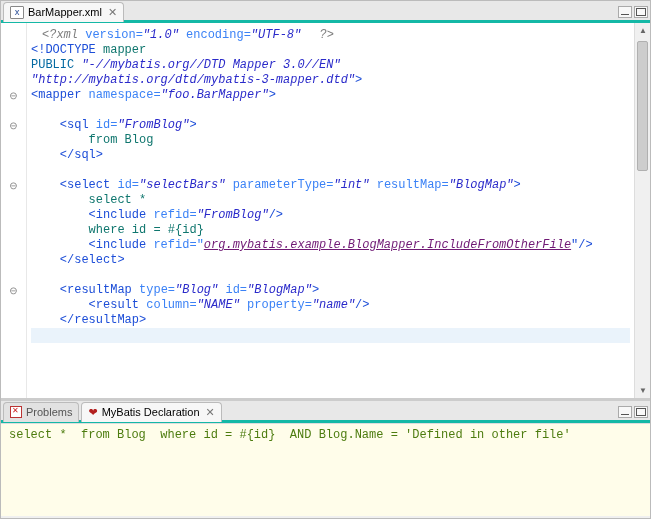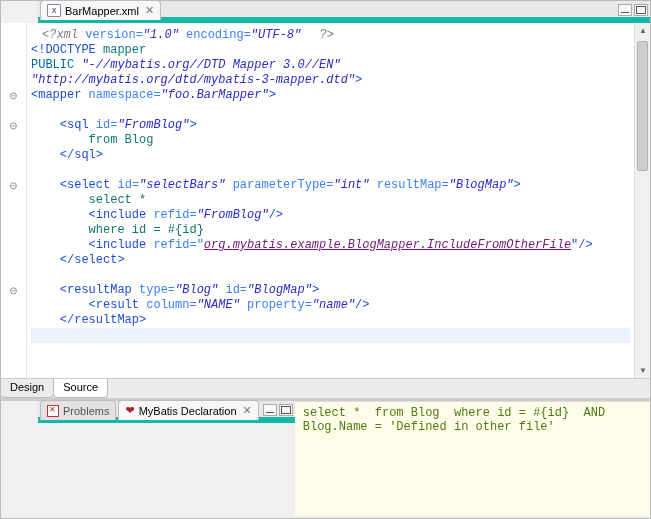--- a/index.html
+++ b/index.html
@@ -16,25 +16,24 @@
   .top-pane {
     display: flex;
     flex-direction: column;
     border-bottom: 3px solid #ccc;
     height: 400px;
   }
   .tab-bar {
     display: flex;
     align-items: center;
     background: #e8e8e8;
-    border-bottom: 6px solid #14b8a6;
+    border-bottom: 3px solid #14b8a6;
     padding: 2px 2px 0 2px;
     height: 22px;
     gap: 0;
-    margin-left: 37px;
   }
   .tab {
     display: inline-flex;
     align-items: center;
     padding: 2px 6px;
     background: #f7f7f7;
     border: 1px solid #bbb;
     border-bottom: none;
     border-radius: 4px 4px 0 0;
     margin-right: 2px;
@@ -137,21 +136,21 @@
     border-top: none;
     background: #ececec;
     border-radius: 0 0 4px 4px;
     margin-left: -1px;
   }
   .bottom-tabs .btab.active {
     background: #fff;
   }
   .lower-pane {
     display: flex;
-    flex-direction: row;
+    flex-direction: column;
     height: 115px;
   }
   .problems-icon {
     display: inline-block;
     width: 12px;
     height: 12px;
     background: #fff;
     border: 1px solid #b33;
     position: relative;
   }
@@ -241,24 +240,20 @@
         <span class="tag">&lt;result</span><span class="attname"> column=</span><span class="attval">"NAME"</span><span class="attname"> property=</span><span class="attval">"name"</span><span class="tag">/&gt;</span>
     <span class="tag">&lt;/resultMap&gt;</span>
 <span class="cursor-line">  </span></div>
     <div class="vscroll">
       <span class="arrow-up">▲</span>
       <div class="thumb"></div>
       <span class="arrow-dn">▼</span>
     </div>
   </div>
 
-  <div class="bottom-tabs">
-    <div class="btab">Design</div>
-    <div class="btab active">Source</div>
-  </div>
 </div>
 
 <div class="lower-pane">
   <div class="tab-bar">
     <div class="tab inactive">
       <span class="problems-icon"></span>
       <span>Problems</span>
     </div>
     <div class="tab">
       <span class="mybatis-icon">❤</span>

